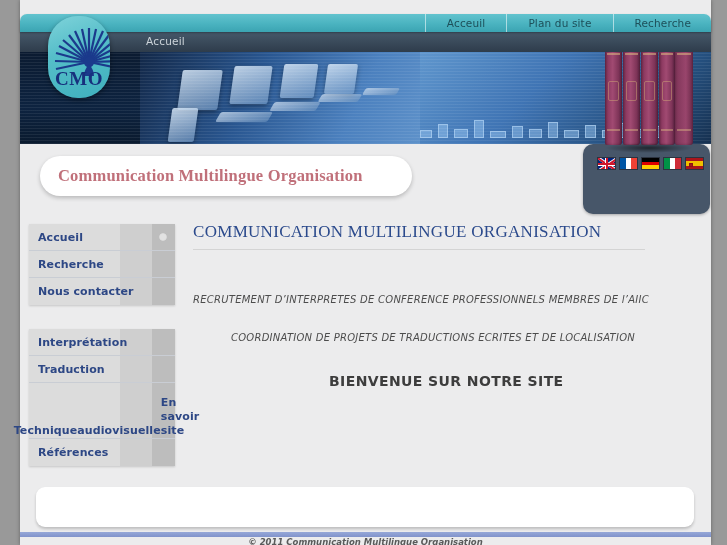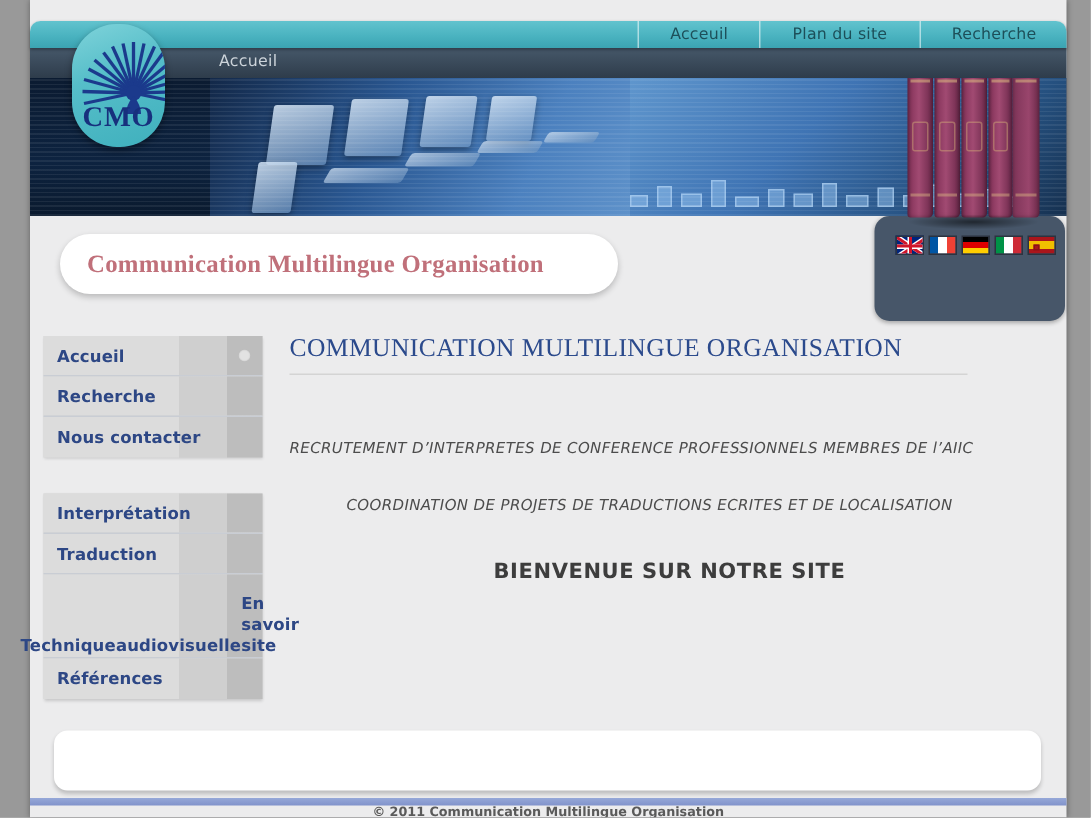--- a/index.html
+++ b/index.html
@@ -374,20 +374,21 @@
     left: 20px;
     top: 537px;
     width: 691px;
     text-align: center;
     font-size: 8.5px;
     font-weight: bold;
     color: #5a5a5a;
     z-index: 9;
     overflow: hidden;
     height: 8px;
+    font-style: italic;
   }
 </style>
 </head>
 <body>
 
 <div id="page">
 
   <div id="container"></div>
 
   <div id="banner">

